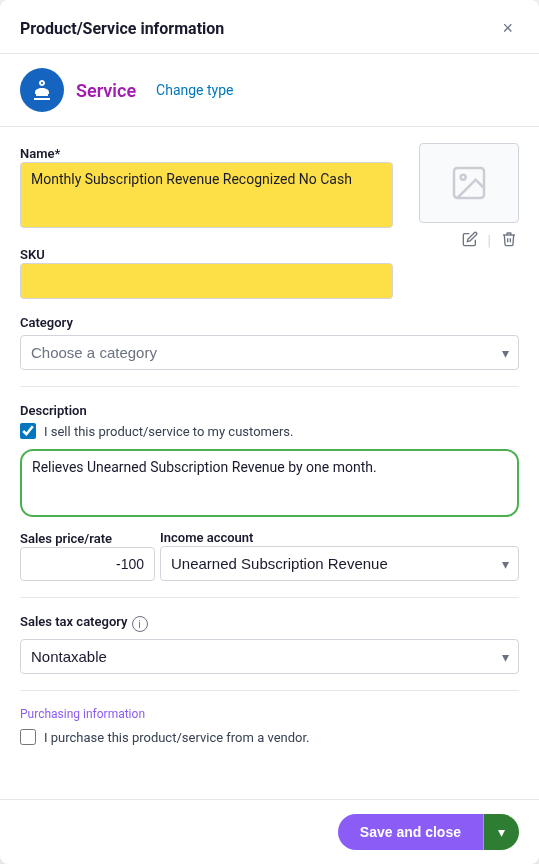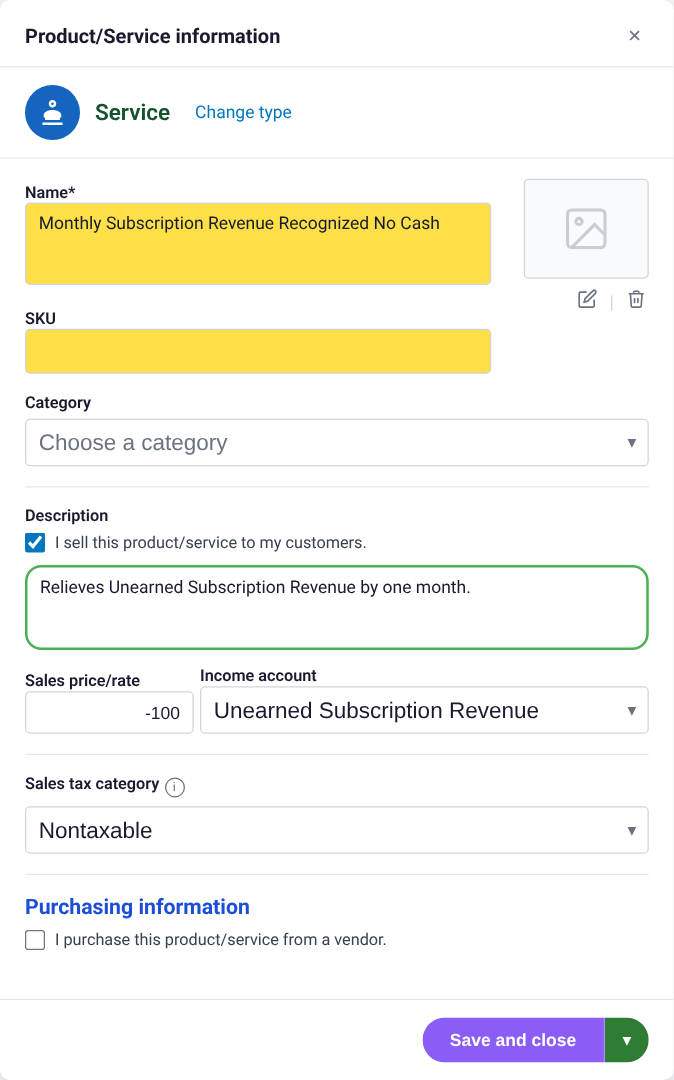--- a/index.html
+++ b/index.html
@@ -55,21 +55,21 @@
       border-radius: 50%;
       display: flex;
       align-items: center;
       justify-content: center;
       flex-shrink: 0;
     }
     .service-icon svg { width: 24px; height: 24px; fill: #fff; }
     .service-label {
       font-size: 18px;
       font-weight: 600;
-      color: #14532d;
+      color: #a21caf;
       margin-right: 8px;
     }
     .change-type-link {
       color: #0277bd;
       font-size: 14px;
       cursor: pointer;
       text-decoration: none;
     }
     .divider2 { height: 1px; background: #e5e7eb; }
     .form-body {
@@ -123,21 +123,21 @@
     }
     .select-wrapper {
       position: relative;
     }
     .select-wrapper select {
       appearance: none;
       -webkit-appearance: none;
       border: 1px solid #d1d5db;
       border-radius: 4px;
       padding: 8px 16px 8px 10px;
-      font-size: 18px;
+      font-size: 15px;
       color: #6b7280;
       background: #fff;
       width: 100%;
       cursor: pointer;
       outline: none;
     }
     .select-wrapper select.has-value { color: #1a1a2e; }
     .select-wrapper .chevron {
       position: absolute;
       right: 10px;
@@ -231,23 +231,23 @@
       border-radius: 4px;
       padding: 8px 10px;
       font-size: 14px;
       color: #1a1a2e;
       width: 100%;
       text-align: right;
       outline: none;
     }
     .section-divider { height: 1px; background: #e5e7eb; margin: 16px 0; }
     .purchasing-label {
-      font-size: 17px;
-      font-weight: 700;
-      color: #1d4ed8;
+      font-size: 12px;
+      font-weight: 400;
+      color: #8b5cf6;
       margin-bottom: 8px;
     }
     .modal-footer {
       padding: 14px 20px;
       display: flex;
       justify-content: flex-end;
       align-items: center;
       border-top: 1px solid #e5e7eb;
       gap: 0;
       margin-top: auto;

